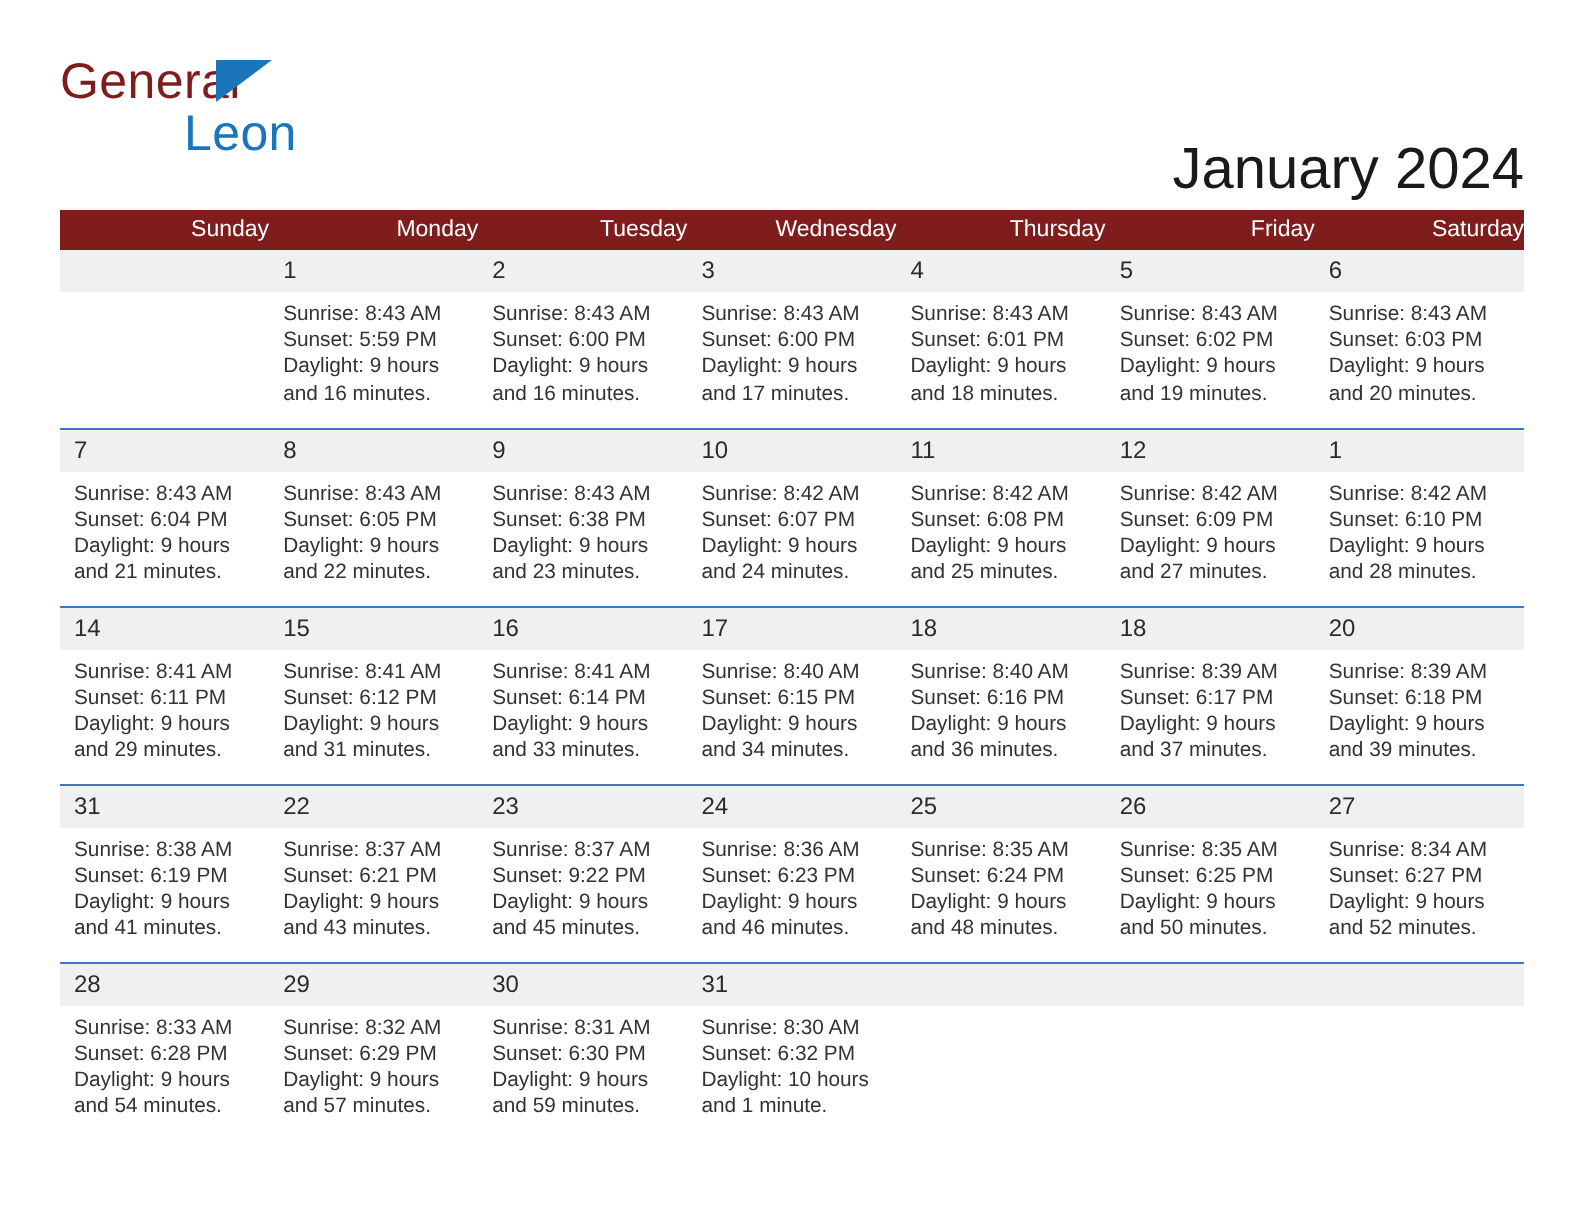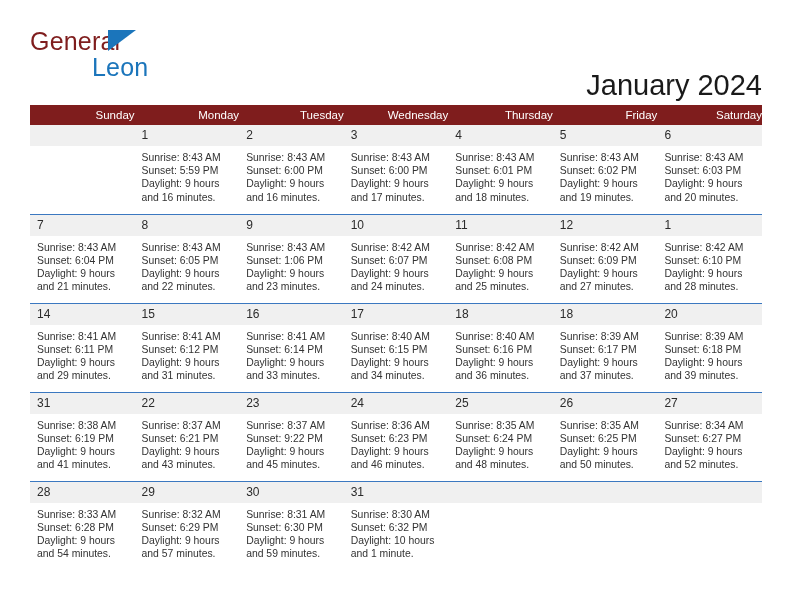--- a/index.html
+++ b/index.html
@@ -261,21 +261,21 @@
                 <div>Sunrise: 8:43 AM</div>
                 <div>Sunset: 6:05 PM</div>
                 <div>Daylight: 9 hours</div>
                 <div>and 22 minutes.</div>
               </div>
             </td>
             <td class="daycell">
               <div class="daynum">9</div>
               <div class="dayinfo">
                 <div>Sunrise: 8:43 AM</div>
-                <div>Sunset: 1:06 PM</div>
+                <div>Sunset: 6:38 PM</div>
                 <div>Daylight: 9 hours</div>
                 <div>and 23 minutes.</div>
               </div>
             </td>
             <td class="daycell">
               <div class="daynum">10</div>
               <div class="dayinfo">
                 <div>Sunrise: 8:42 AM</div>
                 <div>Sunset: 6:07 PM</div>
                 <div>Daylight: 9 hours</div>

